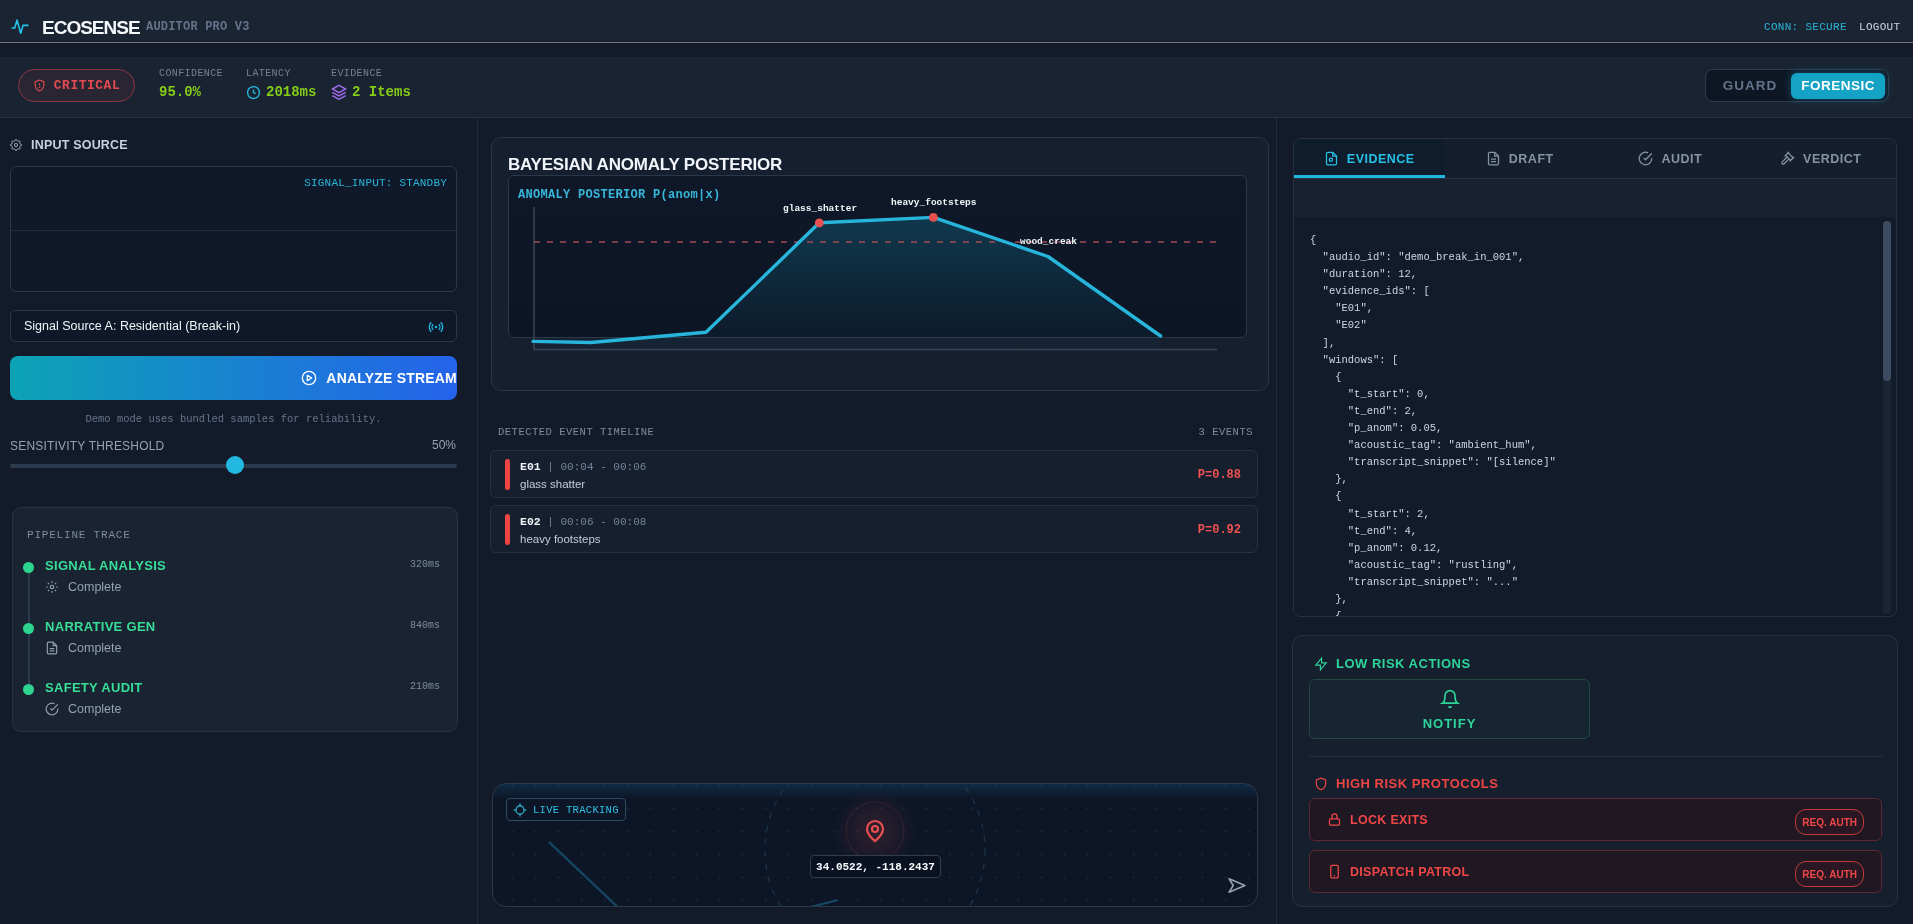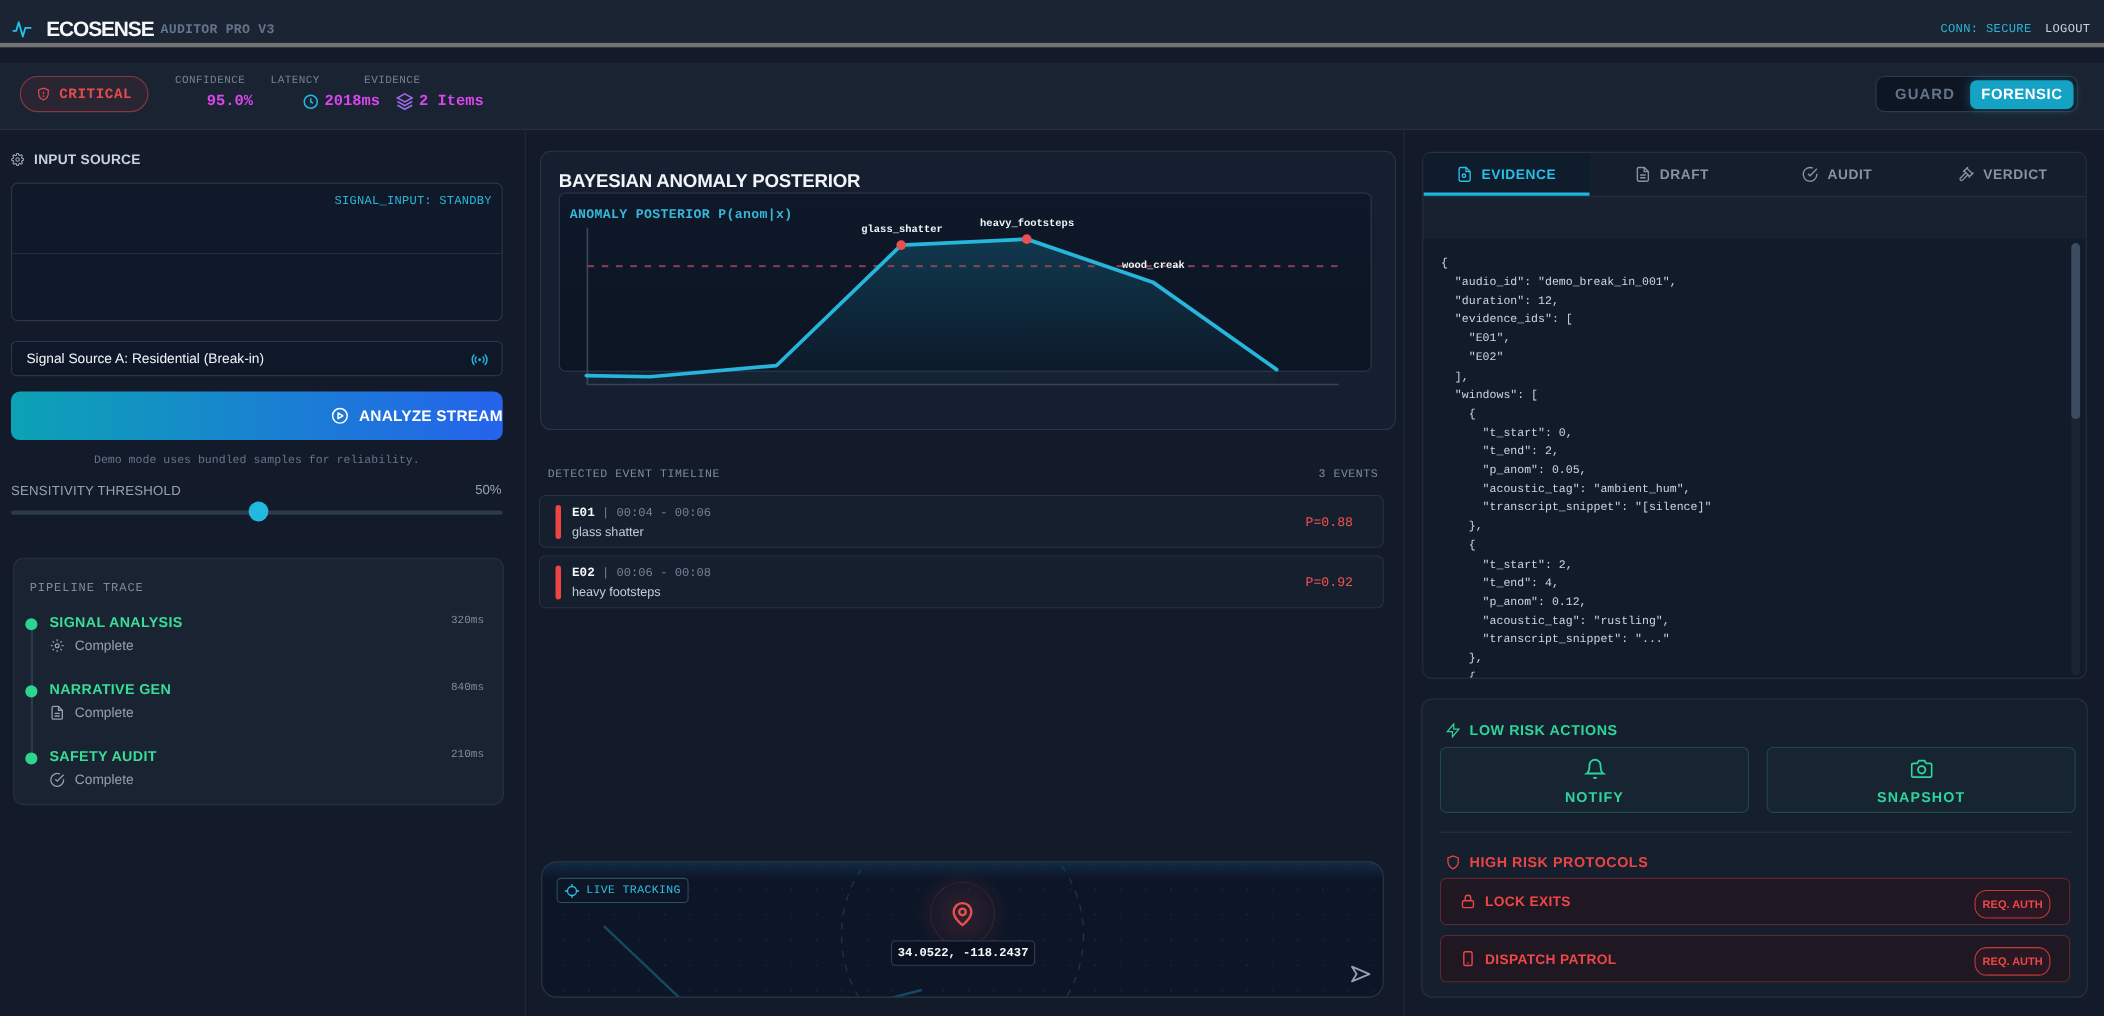--- a/index.html
+++ b/index.html
@@ -1,33 +1,33 @@
 <!DOCTYPE html>
 <html><head>
 <meta charset="utf-8">
 <style>
   * { margin:0; padding:0; box-sizing:border-box; }
   html,body { width:1913px; height:924px; overflow:hidden; background:#131b2a; }
   body { font-family:"Liberation Sans", sans-serif; color:#e2e8f0; }
   #app { position:relative; width:1913px; height:924px; }
 
   
-  #hdr { position:absolute; left:0; top:0; width:1913px; height:43px; background:#1b2432; border-bottom:4px solid #737373; }
+  #hdr { position:absolute; left:0; top:0; width:1913px; height:43px; background:#1b2432; border-bottom:1px solid #737373; }
   #logo { position:absolute; left:11px; top:17px; width:18px; height:19px; }
   #brand { position:absolute; left:42px; top:17px; font-size:19px; font-weight:bold; color:#f5f8fa; letter-spacing:-1px; }
   #brandsub { position:absolute; left:146px; top:20px; font-size:12px; font-weight:bold; color:#64748b; letter-spacing:0.2px; font-family:"Liberation Mono",monospace; }
   #conn { position:absolute; left:1764px; top:21px; font-size:11px; color:#2ab6d9; letter-spacing:0.3px; font-family:"Liberation Mono",monospace; }
   #logout { position:absolute; left:1859px; top:21px; font-size:11px; color:#cbd5e1; letter-spacing:0.3px; font-family:"Liberation Mono",monospace; }
 
   
   #status { position:absolute; left:0; top:57px; width:1913px; height:61px; background:#1a2331; border-bottom:1px solid #27313f; }
   #crit { position:absolute; left:18px; top:12px; width:117px; height:33px; border:1px solid #8c3642; border-radius:17px; background:rgba(239,68,68,0.07); color:#e44b51; font-family:"Liberation Mono",monospace; font-weight:bold; font-size:13px; letter-spacing:0.5px; display:flex; align-items:center; justify-content:center; gap:8px; }
   .stat { position:absolute; top:11px; }
   .stat .lbl { font-size:10px; color:#748294; letter-spacing:0.4px; font-family:"Liberation Mono",monospace; }
-  .stat .val { margin-top:5px; font-size:14px; font-weight:bold; color:#d946ef; font-family:"Liberation Mono",monospace; display:flex; align-items:center; gap:5px;margin-left:29px; }
+  .stat .val { margin-top:5px; font-size:14px; font-weight:bold; color:#84cc16; font-family:"Liberation Mono",monospace; display:flex; align-items:center; gap:5px; }
   #toggle { position:absolute; right:24px; top:12px; height:33px; background:#0e1624; border:1px solid #2c3a4c; border-radius:8px; display:flex; align-items:center; padding:3px; }
   #toggle .g { color:#64748b; font-weight:bold; font-size:13.5px; letter-spacing:1px; padding:0 14px; }
   #toggle .f { color:#fff; font-weight:bold; font-size:13.5px; letter-spacing:0.5px; background:#14a3c4; border-radius:6px; height:26px; display:flex; align-items:center; padding:0 10px; box-shadow:0 0 10px rgba(34,184,224,0.35); }
 
   
   #left { position:absolute; left:0; top:118px; width:478px; height:806px; border-right:1px solid #222c3a; }
   #mid { position:absolute; left:478px; top:118px; width:799px; height:806px; border-right:1px solid #222c3a; }
   #right { position:absolute; left:1277px; top:118px; width:636px; height:806px; }
 
   
@@ -57,21 +57,21 @@
   #charttitle { position:absolute; left:16px; top:17px; font-size:17px; font-weight:bold; color:#f1f5f9; letter-spacing:-0.2px; }
   #chartbox { position:absolute; left:16px; top:37px; width:739px; height:163px; border:1px solid #2b3848; border-radius:6px; background:linear-gradient(180deg,#0e1828 0%, #0c1524 100%); }
   #chartlbl { position:absolute; left:9px; top:12px; font-size:12px; font-weight:bold; color:#38b7da; letter-spacing:0.3px; font-family:"Liberation Mono",monospace; }
   #tl { position:absolute; left:20px; top:308px; font-size:10.5px; color:#7d8b9c; letter-spacing:0.5px; font-family:"Liberation Mono",monospace; }
   #tlcount { position:absolute; right:23px; top:308px; font-size:10.5px; color:#7d8b9c; letter-spacing:0.5px; font-family:"Liberation Mono",monospace; }
   .ev { position:absolute; left:12px; width:768px; height:48px; background:#161f2e; border:1px solid #27313f; border-radius:6px; }
   .ev .bar { position:absolute; left:14px; top:8px; width:4.5px; height:31px; border-radius:2.5px; }
   .ev .l1 { position:absolute; left:29px; top:9px; font-size:11px; font-family:"Liberation Mono",monospace; color:#74839a; }
   .ev .l1 b { color:#f1f5f9; font-weight:bold; font-size:11.5px; }
   .ev .l2 { position:absolute; left:29px; top:27px; font-size:11.5px; color:#c3cdd9; }
-  .ev .p { position:absolute; right:27px; top:17px; font-size:12px; font-weight:normal; font-family:"Liberation Mono",monospace;margin-left:12px; }
+  .ev .p { position:absolute; right:16px; top:17px; font-size:12px; font-weight:bold; font-family:"Liberation Mono",monospace;margin-left:12px; }
   #map { position:absolute; left:14px; top:665px; width:766px; height:124px; border:1px solid #2b3848; border-radius:14px; background-color:#0d1627; background-image:radial-gradient(#172134 1px, transparent 1.1px); background-size:23px 23px; background-position:8px 13px; overflow:hidden; }
   #livebadge { position:absolute; left:13px; top:14px; height:23px; border:1px solid #2b4d61; border-radius:4px; background:rgba(13,22,39,0.8); display:flex; align-items:center; gap:6px; padding:0 6px; color:#2fc0e4; font-size:10.5px; letter-spacing:0.3px; font-family:"Liberation Mono",monospace; }
   #coords { position:absolute; left:317px; top:71px; width:131px; height:23px; background:#0a1120; border:1px solid #323e50; border-radius:4px; color:#f8fafc; font-size:11px; font-weight:bold; font-family:"Liberation Mono",monospace; display:flex; align-items:center; justify-content:center; white-space:nowrap; }
 
   
   #tabcard { position:absolute; left:16px; top:20px; width:604px; height:479px; background:#18212f; border:1px solid #27313f; border-radius:8px; overflow:hidden; }
   #tabs { position:absolute; left:0; top:0; width:100%; height:40px; background:#151e2c; border-bottom:1px solid #27313f; display:flex; }
   .tab { flex:1; display:flex; align-items:center; justify-content:center; gap:8px; font-size:12.5px; font-weight:bold; letter-spacing:0.5px; color:#8593a5; }
   .tab.active { background:#0e1c2b; color:#27c0e8; box-shadow:inset 0 -3px 0 #1fb6dd; }
   #jsonhdr { position:absolute; left:0; top:40px; width:100%; height:38px; background:#1a2332; border-bottom:1px solid #232e3d; }
@@ -332,27 +332,20 @@
       <div id="lowhdr"><svg width="14" height="14" viewBox="0 0 24 24" fill="none" stroke="#2ed49a" stroke-width="2">
             <polygon points="13,2 3,14 11,14 11,22 21,10 13,10"></polygon>
           </svg>LOW RISK ACTIONS</div>
       <div class="abtn" style="left:16px;">
         <div class="ic"><svg width="20" height="20" viewBox="0 0 24 24" fill="none" stroke="#2ed49a" stroke-width="2">
               <path d="M18 8a6 6 0 0 0-12 0c0 7-3 9-3 9h18s-3-2-3-9"></path>
               <path d="M13.7 21a2 2 0 0 1-3.4 0"></path>
             </svg></div>
         <div class="t">NOTIFY</div>
       </div>
-      <div class="abtn" style="left:313px;">
-        <div class="ic"><svg width="20" height="20" viewBox="0 0 24 24" fill="none" stroke="#2ed49a" stroke-width="2">
-              <path d="M23 19a2 2 0 0 1-2 2H3a2 2 0 0 1-2-2V8a2 2 0 0 1 2-2h4l2-3h6l2 3h4a2 2 0 0 1 2 2z"></path>
-              <circle cx="12" cy="13" r="4"></circle>
-            </svg></div>
-        <div class="t">SNAPSHOT</div>
-      </div>
       <div id="divider"></div>
       <div id="highhdr"><svg width="14" height="14" viewBox="0 0 24 24" fill="none" stroke="#ef4444" stroke-width="2">
             <path d="M12 2l8 3v6c0 5-3.5 9-8 11-4.5-2-8-6-8-11V5z"></path>
           </svg>HIGH RISK PROTOCOLS</div>
       <div class="rrow" style="top:162px;">
         <div class="ic"><svg width="15" height="15" viewBox="0 0 24 24" fill="none" stroke="#ef4747" stroke-width="2">
               <rect x="4" y="11" width="16" height="10" rx="2"></rect>
               <path d="M8 11V7a4 4 0 0 1 8 0v4"></path>
             </svg></div>
         <div class="t">LOCK EXITS</div>

